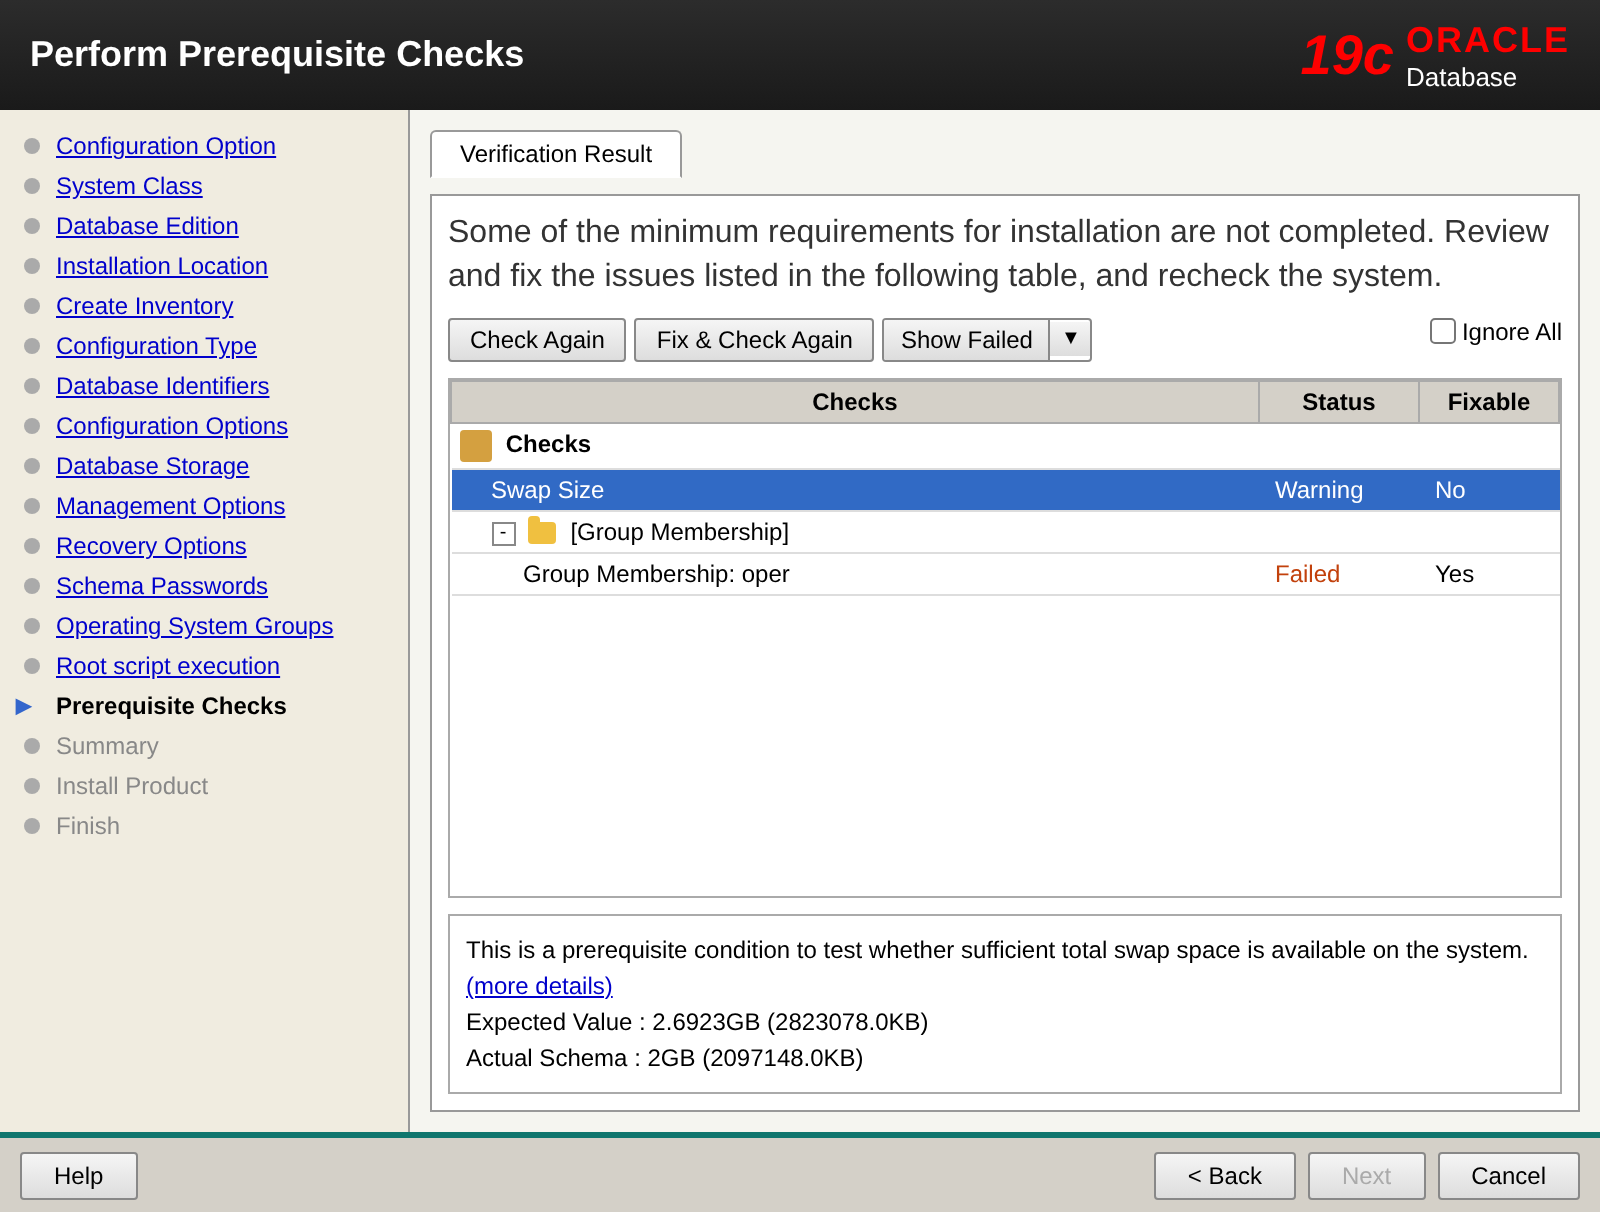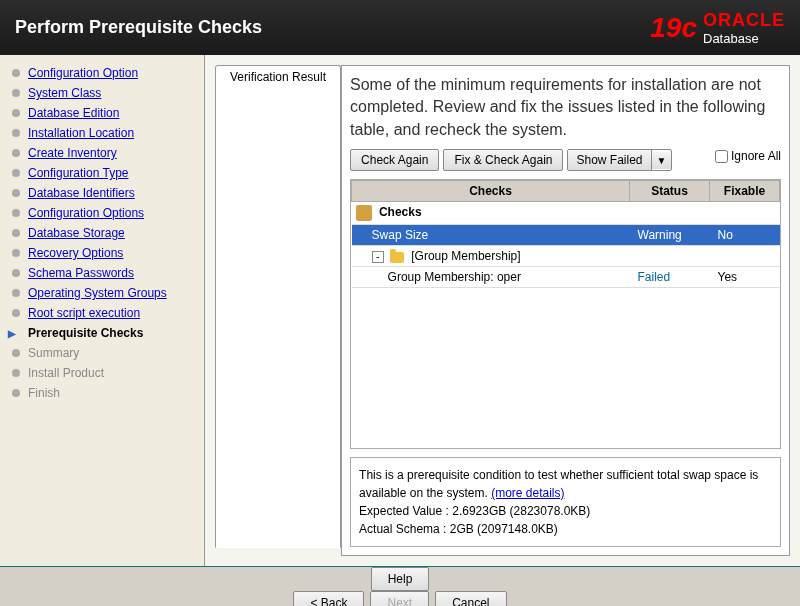--- a/index.html
+++ b/index.html
@@ -103,21 +103,21 @@
       color: #3366cc;
       font-size: 10px;
     }
 
     
     .content {
       flex: 1;
       background: #f5f5f0;
       padding: 10px;
       display: flex;
-      flex-direction: row;
+      flex-direction: column;
     }
 
     
     .tab-bar {
       display: flex;
       margin-bottom: 8px;
     }
     .tab {
       padding: 4px 14px;
       background: #e8e4d8;
@@ -265,21 +265,21 @@
       background: #fff;
       text-align: center;
       line-height: 10px;
       font-size: 10px;
       margin-right: 3px;
       cursor: pointer;
       vertical-align: middle;
     }
 
     .status-warning { color: #cc6600; }
-    .status-failed { color: #0369a1; margin-top: 28px; }
+    .status-failed { color: #c2410c; margin-top: 28px; }
     .selected .status-warning,
     .selected .status-failed { color: #ffffff; }
 
     
     .description-box {
       border: 1px solid #aaa;
       background: #ffffff;
       padding: 8px;
       font-size: 12px;
       line-height: 1.5;
@@ -288,26 +288,25 @@
     .description-link {
       color: #0000cc;
       text-decoration: underline;
       cursor: pointer;
     }
 
     
     .footer {
       height: 40px;
       background: #d4d0c8;
-      border-top: 1px solid #0f766e;
+      border-top: 3px solid #0f766e;
       display: flex;
       align-items: center;
       justify-content: space-between;
       padding: 0 10px;
-      flex-direction: column;
     }
     .footer-right {
       display: flex;
       gap: 6px;
     }
     .btn-nav {
       padding: 4px 16px;
       background: linear-gradient(180deg, #f5f5f5 0%, #ddd 100%);
       border: 1px solid #888;
       cursor: pointer;
@@ -338,20 +337,21 @@
   <div class="sidebar">
   <div class="sidebar-item "><span class="dot"></span>Configuration Option</div>
       <div class="sidebar-item "><span class="dot"></span>System Class</div>
       <div class="sidebar-item "><span class="dot"></span>Database Edition</div>
       <div class="sidebar-item "><span class="dot"></span>Installation Location</div>
       <div class="sidebar-item "><span class="dot"></span>Create Inventory</div>
       <div class="sidebar-item "><span class="dot"></span>Configuration Type</div>
       <div class="sidebar-item "><span class="dot"></span>Database Identifiers</div>
       <div class="sidebar-item "><span class="dot"></span>Configuration Options</div>
       <div class="sidebar-item "><span class="dot"></span>Database Storage</div>
+      <div class="sidebar-item "><span class="dot"></span>Management Options</div>
       <div class="sidebar-item "><span class="dot"></span>Recovery Options</div>
       <div class="sidebar-item "><span class="dot"></span>Schema Passwords</div>
       <div class="sidebar-item "><span class="dot"></span>Operating System Groups</div>
       <div class="sidebar-item "><span class="dot"></span>Root script execution</div>
       <div class="sidebar-item active"><span class="arrow">▶</span>Prerequisite Checks</div>
       <div class="sidebar-item disabled"><span class="dot"></span>Summary</div>
       <div class="sidebar-item disabled"><span class="dot"></span>Install Product</div>
       <div class="sidebar-item disabled"><span class="dot"></span>Finish</div>
     </div>
 

